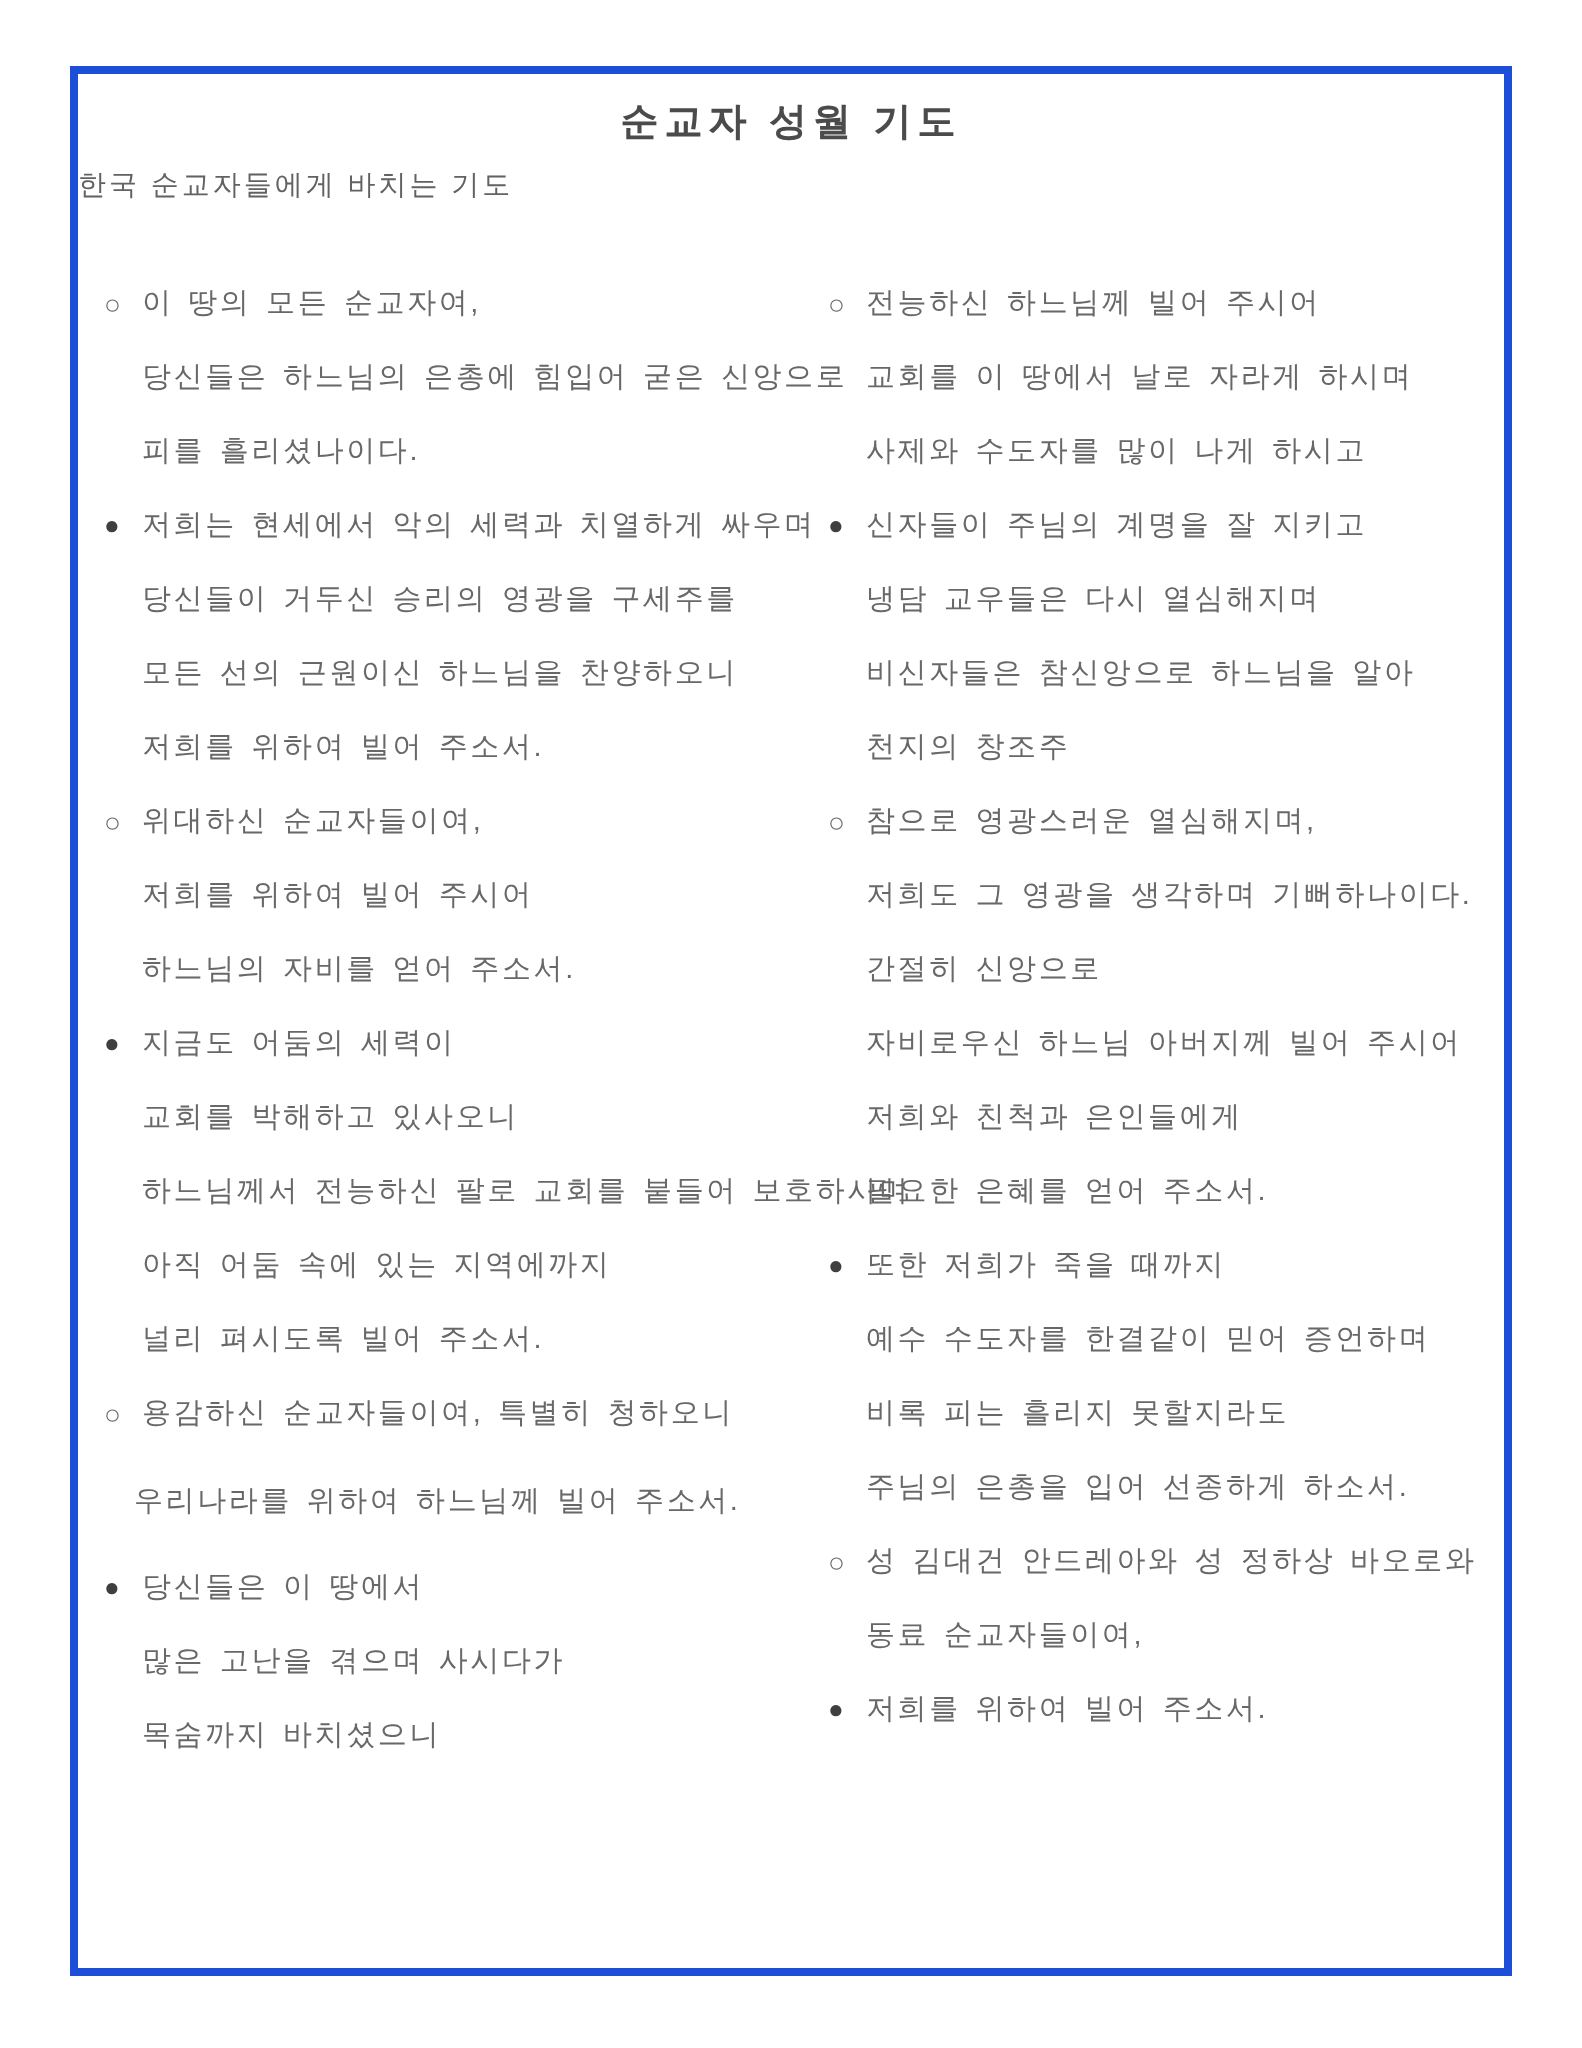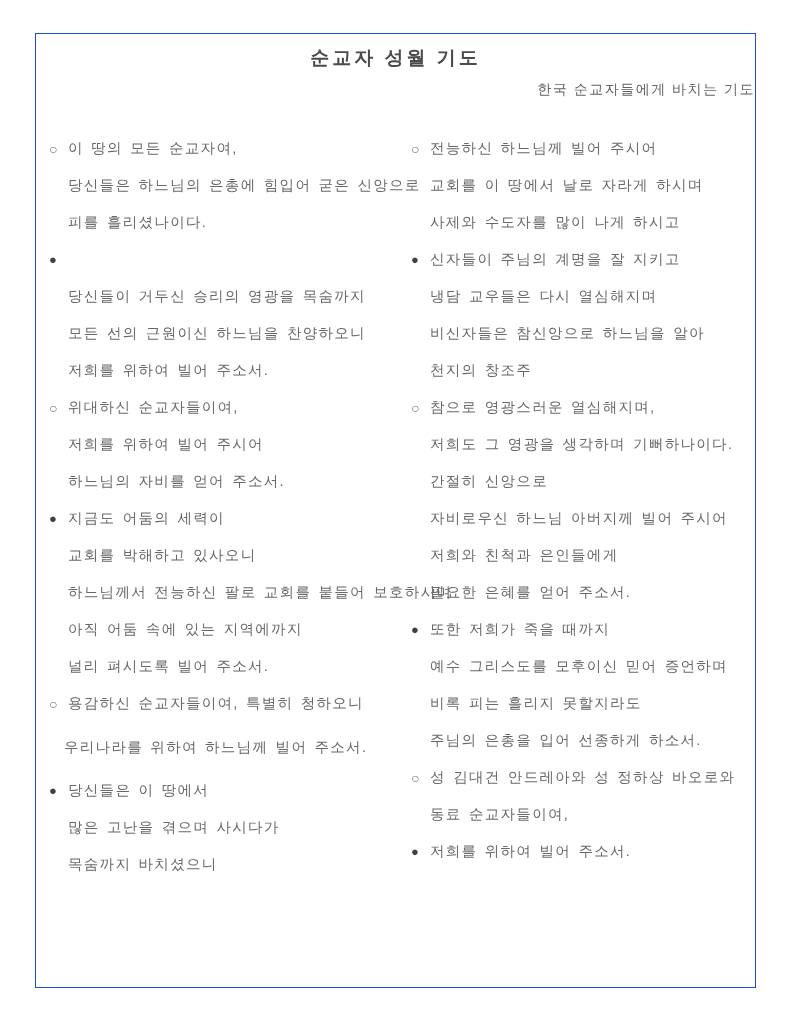--- a/index.html
+++ b/index.html
@@ -10,42 +10,42 @@
     height: 1024px;
     font-family: "Liberation Sans", sans-serif;
     overflow: hidden;
   }
   .page {
     position: absolute;
     left: 35px;
     top: 33px;
     width: 721px;
     height: 955px;
-    border: 1px solid #1d4ed8;
+    border: 4px solid #1d4ed8;
     box-sizing: border-box;
     background: #ffffff;
   }
   .title {
     position: absolute;
     top: 11px;
     left: 0;
     width: 100%;
     text-align: center;
     font-size: 19px;
     font-weight: bold;
     color: #4b4b4b;
     letter-spacing: 3px;
     margin: 0;
   }
   .subtitle {
     position: absolute;
     top: 47px;
     left: 0;
     width: 100%;
-    text-align: right;
+    text-align: left;
     font-size: 14px;
     font-weight: normal;
     color: #626262;
     letter-spacing: 1.5px;
     margin: 0;
   }
   .columns {
     position: absolute;
     top: 96px;
     left: 13px;
@@ -97,24 +97,25 @@
         <div class="line">
           <span class="bullet"></span>
           <span class="text">당신들은 하느님의 은총에 힘입어 굳은 신앙으로</span>
         </div>
         <div class="line">
           <span class="bullet"></span>
           <span class="text">피를 흘리셨나이다.</span>
         </div>
         <div class="line">
           <span class="bullet filled">●</span>
-        </div>
-        <div class="line">
-          <span class="bullet"></span>
-          <span class="text">당신들이 거두신 승리의 영광을 목숨까지</span>
+          <span class="text">저희는 현세에서 악의 세력과 치열하게 싸우며</span>
+        </div>
+        <div class="line">
+          <span class="bullet"></span>
+          <span class="text">당신들이 거두신 승리의 영광을 구세주를</span>
         </div>
         <div class="line">
           <span class="bullet"></span>
           <span class="text">모든 선의 근원이신 하느님을 찬양하오니</span>
         </div>
         <div class="line">
           <span class="bullet"></span>
           <span class="text">저희를 위하여 빌어 주소서.</span>
         </div>
         <div class="line">
@@ -222,21 +223,21 @@
         <div class="line">
           <span class="bullet"></span>
           <span class="text">필요한 은혜를 얻어 주소서.</span>
         </div>
         <div class="line">
           <span class="bullet filled">●</span>
           <span class="text">또한 저희가 죽을 때까지</span>
         </div>
         <div class="line">
           <span class="bullet"></span>
-          <span class="text">예수 그리스도를 모후이신 믿어 증언하며</span>
+          <span class="text">예수 수도자를 한결같이 믿어 증언하며</span>
         </div>
         <div class="line">
           <span class="bullet"></span>
           <span class="text">비록 피는 흘리지 못할지라도</span>
         </div>
         <div class="line">
           <span class="bullet"></span>
           <span class="text">주님의 은총을 입어 선종하게 하소서.</span>
         </div>
         <div class="line">

